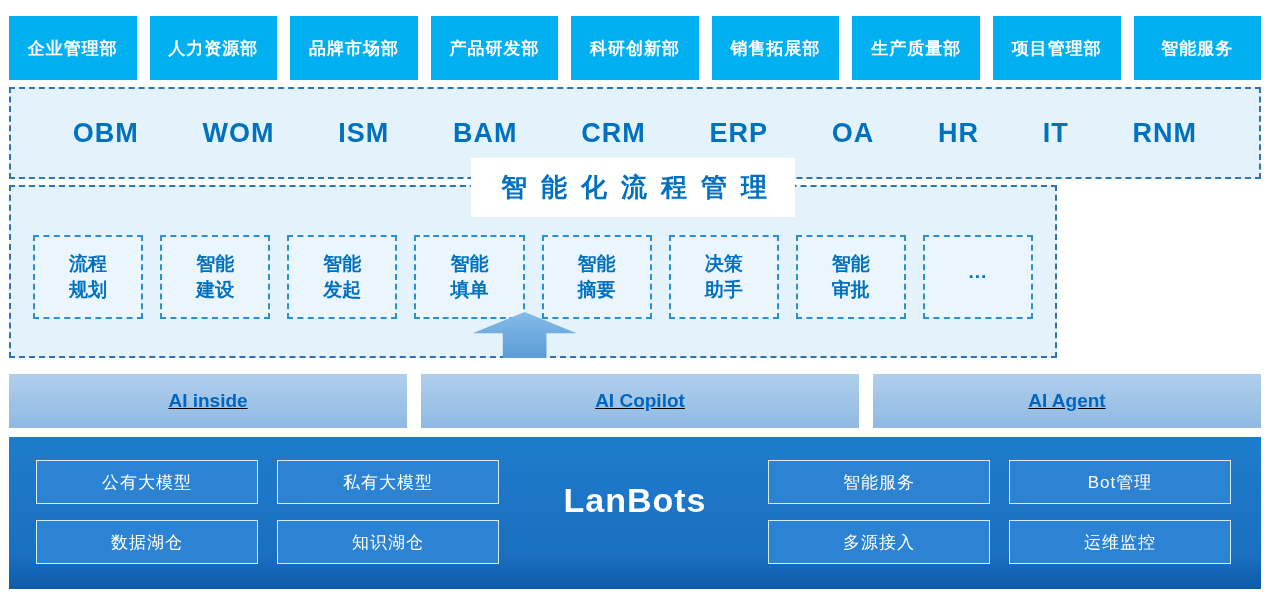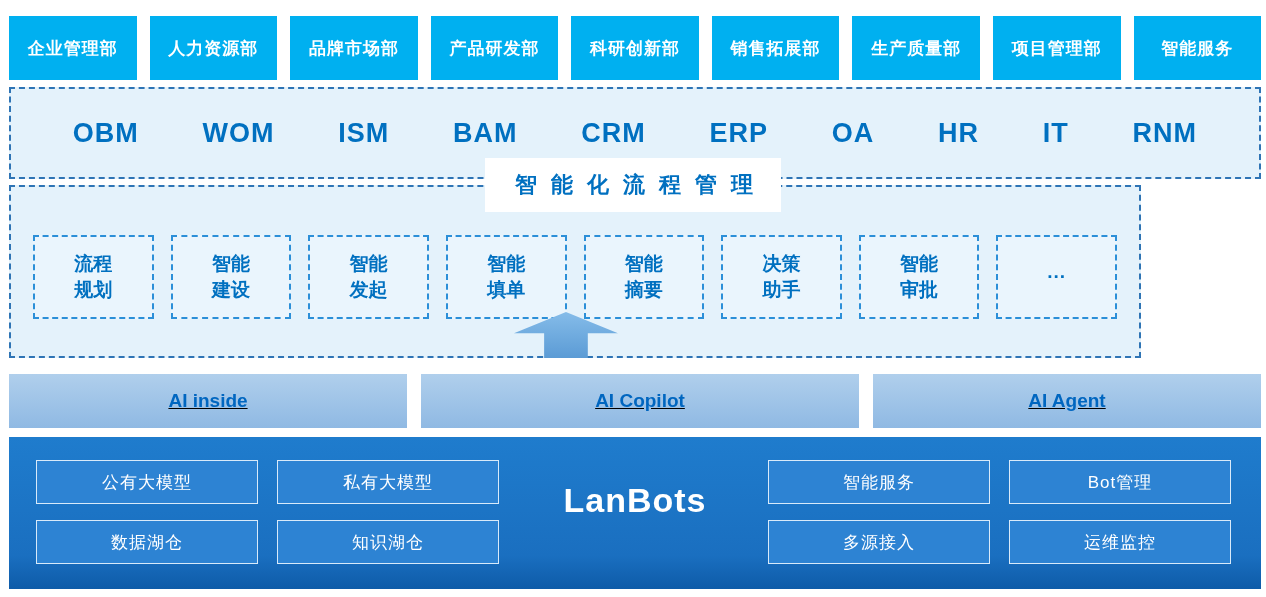--- a/index.html
+++ b/index.html
@@ -11,25 +11,25 @@
   .dept-box { flex:1; height:64px; background:#00b0f0; color:#ffffff; font-weight:bold; font-size:17px;
               display:flex; align-items:center; justify-content:center; letter-spacing:1px;margin-top:7px; }
 
   
   .systems { position:absolute; top:87px; left:9px; width:1252px; height:92px; border:2px dashed #2e74b5;
              background:#e4f2fb; display:flex; align-items:center; justify-content:space-around; padding:0 30px; }
   .system-name { color:#0070c0; font-weight:bold; font-size:27px; letter-spacing:1px; }
 
   
   .process-title { position:absolute; top:158px; left:50%; transform:translateX(-50%); z-index:3;
-                   background:#ffffff; color:#0070c0; font-weight:bold; font-size:22px; letter-spacing:14px;
+                   background:#ffffff; color:#0070c0; font-weight:bold; font-size:26px; letter-spacing:14px;
                    padding:12px 14px 12px 30px; white-space:nowrap; }
 
   
-  .process { position:absolute; top:185px; left:9px; width:1132px; height:173px; border:2px dashed #2e74b5;
+  .process { position:absolute; top:185px; left:9px; width:1048px; height:173px; border:2px dashed #2e74b5;
              background:#e4f2fb;padding-left:24px; }
   .process-items { position:absolute; top:48px; left:22px; right:22px; display:flex; gap:17px; }
   .process-box { flex:1; height:84px; border:2px dashed #2b8fd8; background:#eaf5fd; color:#0070c0;
                  font-weight:bold; font-size:19px; line-height:1.35; display:flex; flex-direction:column;
                  align-items:center; justify-content:center; text-align:center; }
   .arrow-up { position:absolute; bottom:-2px; left:49.2%; transform:translateX(-50%); width:104px; height:46px;
               background:linear-gradient(180deg,#85bce9,#5b9bd5);
               clip-path:polygon(50% 0, 100% 46%, 71% 46%, 71% 100%, 29% 100%, 29% 46%, 0 46%); }
 
   

